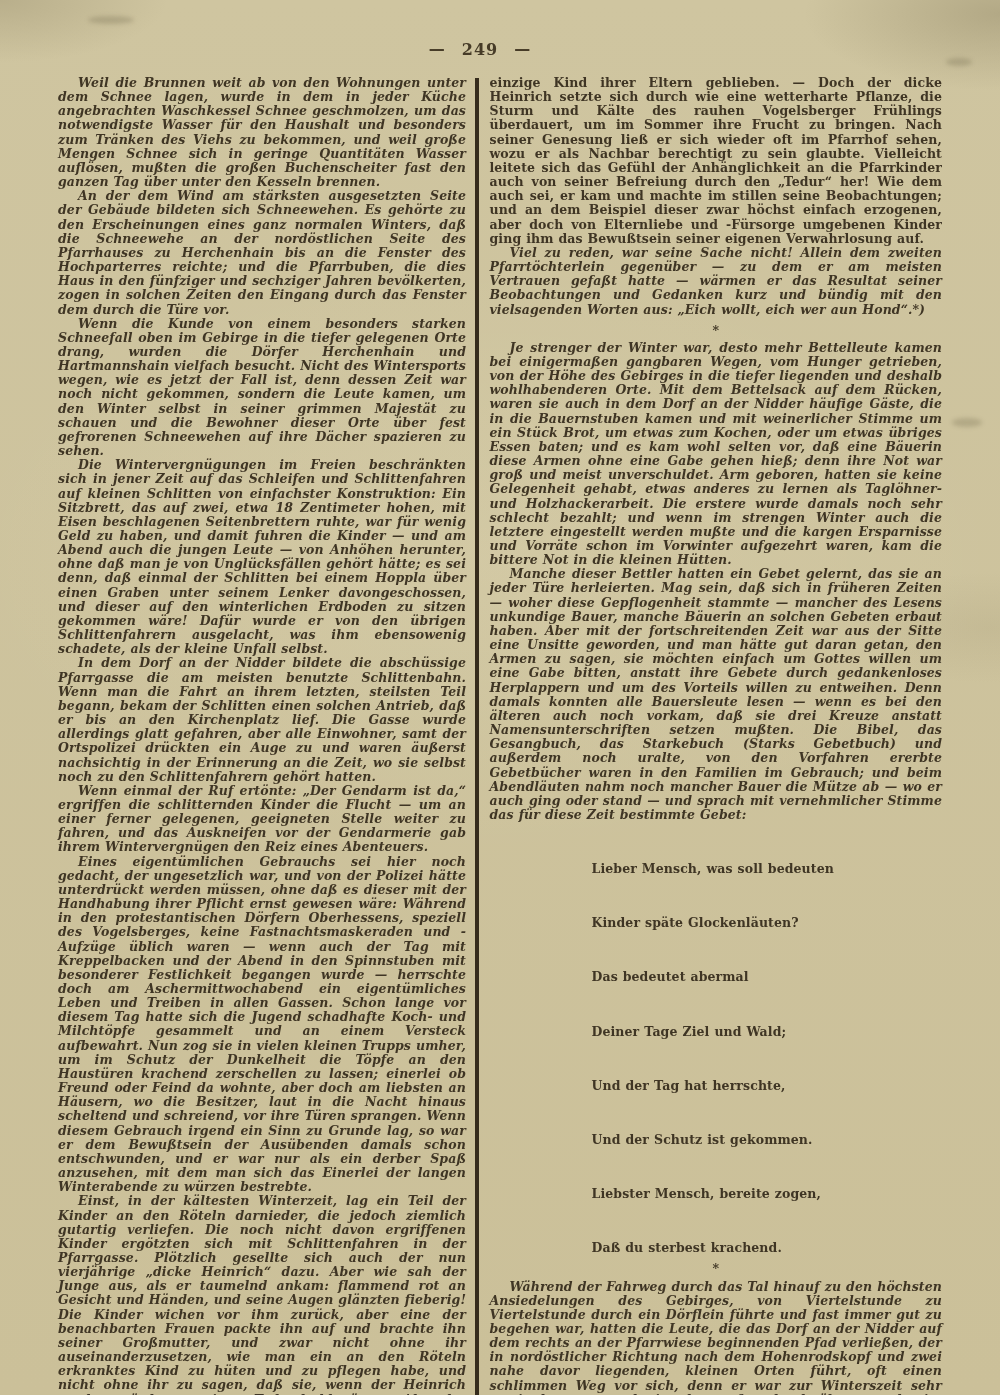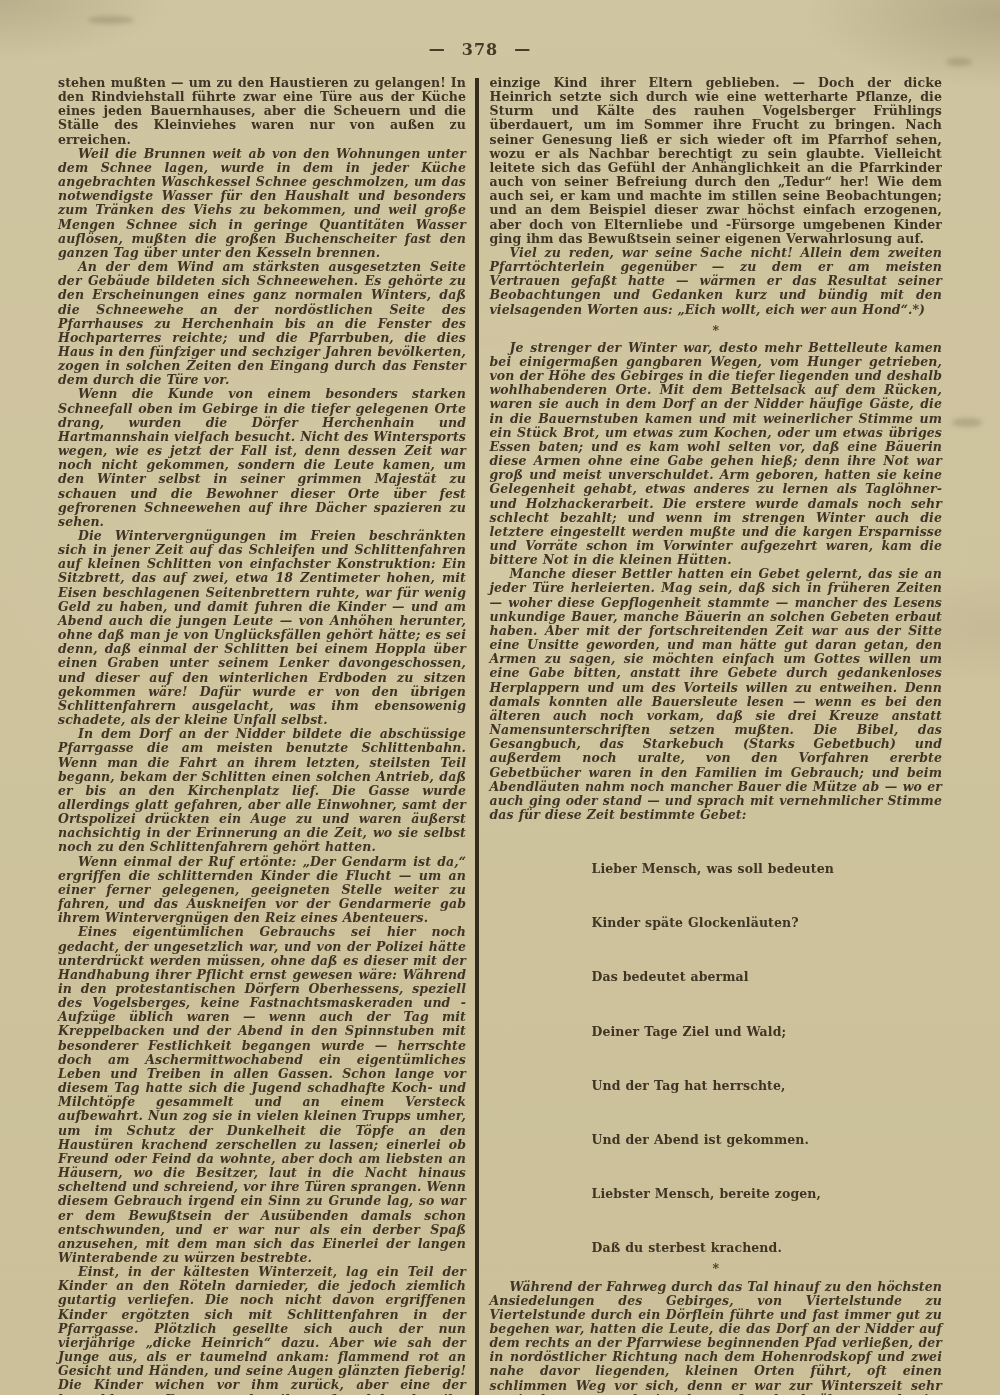--- a/index.html
+++ b/index.html
@@ -39,28 +39,27 @@
 </style>
 </head>
 <body>
 
 <div class="smudge" style="left:88px;top:16px;width:46px;height:8px;"></div>
 <div class="smudge" style="left:946px;top:58px;width:26px;height:8px;"></div>
 <div class="smudge" style="left:952px;top:418px;width:30px;height:9px;"></div>
 
 <div class="header-row">
   <span>—</span>
-  <span>378</span>
+  <span>249</span>
   <span>—</span>
 </div>
 
 <div class="columns">
 
   <div class="col col-left">
-    <p>stehen mußten — um zu den Haustieren zu gelangen! In den Rindviehstall führte zwar eine Türe aus der Küche eines jeden Bauernhauses, aber die Scheuern und die Ställe des Kleinviehes waren nur von außen zu erreichen.</p>
     <p class="ind">Weil die Brunnen weit ab von den Wohnungen unter dem Schnee lagen, wurde in dem in jeder Küche angebrachten Waschkessel Schnee geschmolzen, um das notwendigste Wasser für den Haushalt und besonders zum Tränken des Viehs zu bekommen, und weil große Mengen Schnee sich in geringe Quantitäten Wasser auflösen, mußten die großen Buchenscheiter fast den ganzen Tag über unter den Kesseln brennen.</p>
     <p class="ind">An der dem Wind am stärksten ausgesetzten Seite der Gebäude bildeten sich Schneewehen. Es gehörte zu den Erscheinungen eines ganz normalen Winters, daß die Schneewehe an der nordöstlichen Seite des Pfarrhauses zu Herchenhain bis an die Fenster des Hochparterres reichte; und die Pfarrbuben, die dies Haus in den fünfziger und sechziger Jahren bevölkerten, zogen in solchen Zeiten den Eingang durch das Fenster dem durch die Türe vor.</p>
     <p class="ind">Wenn die Kunde von einem besonders starken Schneefall oben im Gebirge in die tiefer gelegenen Orte drang, wurden die Dörfer Herchenhain und Hartmannshain vielfach besucht. Nicht des Wintersports wegen, wie es jetzt der Fall ist, denn dessen Zeit war noch nicht gekommen, sondern die Leute kamen, um den Winter selbst in seiner grimmen Majestät zu schauen und die Bewohner dieser Orte über fest gefrorenen Schneewehen auf ihre Dächer spazieren zu sehen.</p>
     <p class="ind">Die Wintervergnügungen im Freien beschränkten sich in jener Zeit auf das Schleifen und Schlittenfahren auf kleinen Schlitten von einfachster Konstruktion: Ein Sitzbrett, das auf zwei, etwa 18 Zentimeter hohen, mit Eisen beschlagenen Seitenbrettern ruhte, war für wenig Geld zu haben, und damit fuhren die Kinder — und am Abend auch die jungen Leute — von Anhöhen herunter, ohne daß man je von Unglücksfällen gehört hätte; es sei denn, daß einmal der Schlitten bei einem Hoppla über einen Graben unter seinem Lenker davongeschossen, und dieser auf den winterlichen Erdboden zu sitzen gekommen wäre! Dafür wurde er von den übrigen Schlittenfahrern ausgelacht, was ihm ebensowenig schadete, als der kleine Unfall selbst.</p>
     <p class="ind">In dem Dorf an der Nidder bildete die abschüssige Pfarrgasse die am meisten benutzte Schlittenbahn. Wenn man die Fahrt an ihrem letzten, steilsten Teil begann, bekam der Schlitten einen solchen Antrieb, daß er bis an den Kirchenplatz lief. Die Gasse wurde allerdings glatt gefahren, aber alle Einwohner, samt der Ortspolizei drückten ein Auge zu und waren äußerst nachsichtig in der Erinnerung an die Zeit, wo sie selbst noch zu den Schlittenfahrern gehört hatten.</p>
     <p class="ind">Wenn einmal der Ruf ertönte: „Der Gendarm ist da,“ ergriffen die schlitternden Kinder die Flucht — um an einer ferner gelegenen, geeigneten Stelle weiter zu fahren, und das Auskneifen vor der Gendarmerie gab ihrem Wintervergnügen den Reiz eines Abenteuers.</p>
     <p class="ind">Eines eigentümlichen Gebrauchs sei hier noch gedacht, der ungesetzlich war, und von der Polizei hätte unterdrückt werden müssen, ohne daß es dieser mit der Handhabung ihrer Pflicht ernst gewesen wäre: Während in den protestantischen Dörfern Oberhessens, speziell des Vogelsberges, keine Fastnachtsmaskeraden und -Aufzüge üblich waren — wenn auch der Tag mit Kreppelbacken und der Abend in den Spinnstuben mit besonderer Festlichkeit begangen wurde — herrschte doch am Aschermittwochabend ein eigentümliches Leben und Treiben in allen Gassen. Schon lange vor diesem Tag hatte sich die Jugend schadhafte Koch- und Milchtöpfe gesammelt und an einem Versteck aufbewahrt. Nun zog sie in vielen kleinen Trupps umher, um im Schutz der Dunkelheit die Töpfe an den Haustüren krachend zerschellen zu lassen; einerlei ob Freund oder Feind da wohnte, aber doch am liebsten an Häusern, wo die Besitzer, laut in die Nacht hinaus scheltend und schreiend, vor ihre Türen sprangen. Wenn diesem Gebrauch irgend ein Sinn zu Grunde lag, so war er dem Bewußtsein der Ausübenden damals schon entschwunden, und er war nur als ein derber Spaß anzusehen, mit dem man sich das Einerlei der langen Winterabende zu würzen bestrebte.</p>
     <p class="ind">Einst, in der kältesten Winterzeit, lag ein Teil der Kinder an den Röteln darnieder, die jedoch ziemlich gutartig verliefen. Die noch nicht davon ergriffenen Kinder ergötzten sich mit Schlittenfahren in der Pfarrgasse. Plötzlich gesellte sich auch der nun vierjährige „dicke Heinrich“ dazu. Aber wie sah der Junge aus, als er taumelnd ankam: flammend rot an Gesicht und Händen, und seine Augen glänzten fieberig! Die Kinder wichen vor ihm zurück, aber eine der benachbarten Frauen packte ihn auf und brachte ihn seiner Großmutter, und zwar nicht ohne ihr auseinanderzusetzen, wie man ein an den Röteln erkranktes Kind zu hüten und zu pflegen habe, und nicht ohne ihr zu sagen, daß sie, wenn der Heinrich sterben würde, an seinem Tod schuld wäre —. Aber der Heinrich starb nicht! Er schien gefeit gegen alle Fährlichkeiten des Lebens. — Während die Kindersterblichkeit zu jener Zeit im allgemeinen noch groß war, blieb grade das am wenigsten geliebte Kind der Armut und Sünde am Leben. Das viel besser verpflegte Söhnchen der Maurersleute in der Hütte links war bald nach seiner Geburt wieder gestorben, und die Grit ist das</p>
   </div>
 
@@ -71,21 +70,21 @@
     <p class="ind">Viel zu reden, war seine Sache nicht! Allein dem zweiten Pfarrtöchterlein gegenüber — zu dem er am meisten Vertrauen gefaßt hatte — wärmen er das Resultat seiner Beobachtungen und Gedanken kurz und bündig mit den vielsagenden Worten aus: „Eich wollt, eich wer aun Hond“.*)</p>
     <p class="star-sep">*</p>
     <p class="ind">Je strenger der Winter war, desto mehr Bettelleute kamen bei einigermaßen gangbaren Wegen, vom Hunger getrieben, von der Höhe des Gebirges in die tiefer liegenden und deshalb wohlhabenderen Orte. Mit dem Bettelsack auf dem Rücken, waren sie auch in dem Dorf an der Nidder häufige Gäste, die in die Bauernstuben kamen und mit weinerlicher Stimme um ein Stück Brot, um etwas zum Kochen, oder um etwas übriges Essen baten; und es kam wohl selten vor, daß eine Bäuerin diese Armen ohne eine Gabe gehen hieß; denn ihre Not war groß und meist unverschuldet. Arm geboren, hatten sie keine Gelegenheit gehabt, etwas anderes zu lernen als Taglöhner- und Holzhackerarbeit. Die erstere wurde damals noch sehr schlecht bezahlt; und wenn im strengen Winter auch die letztere eingestellt werden mußte und die kargen Ersparnisse und Vorräte schon im Vorwinter aufgezehrt waren, kam die bittere Not in die kleinen Hütten.</p>
     <p class="ind">Manche dieser Bettler hatten ein Gebet gelernt, das sie an jeder Türe herleierten. Mag sein, daß sich in früheren Zeiten — woher diese Gepflogenheit stammte — mancher des Lesens unkundige Bauer, manche Bäuerin an solchen Gebeten erbaut haben. Aber mit der fortschreitenden Zeit war aus der Sitte eine Unsitte geworden, und man hätte gut daran getan, den Armen zu sagen, sie möchten einfach um Gottes willen um eine Gabe bitten, anstatt ihre Gebete durch gedankenloses Herplappern und um des Vorteils willen zu entweihen. Denn damals konnten alle Bauersleute lesen — wenn es bei den älteren auch noch vorkam, daß sie drei Kreuze anstatt Namensunterschriften setzen mußten. Die Bibel, das Gesangbuch, das Starkebuch (Starks Gebetbuch) und außerdem noch uralte, von den Vorfahren ererbte Gebetbücher waren in den Familien im Gebrauch; und beim Abendläuten nahm noch mancher Bauer die Mütze ab — wo er auch ging oder stand — und sprach mit vernehmlicher Stimme das für diese Zeit bestimmte Gebet:</p>
     <div class="poem">
       <div>Lieber Mensch, was soll bedeuten</div>
       <div>Kinder späte Glockenläuten?</div>
       <div>Das bedeutet abermal</div>
       <div>Deiner Tage Ziel und Wald;</div>
       <div>Und der Tag hat herrschte,</div>
-      <div>Und der Abend ist gekommen.</div>
+      <div>Und der Schutz ist gekommen.</div>
       <div>Liebster Mensch, bereite zogen,</div>
       <div>Daß du sterbest krachend.</div>
     </div>
     <p class="star-sep">*</p>
     <p class="ind">Während der Fahrweg durch das Tal hinauf zu den höchsten Ansiedelungen des Gebirges, von Viertelstunde zu Viertelstunde durch ein Dörflein führte und fast immer gut zu begehen war, hatten die Leute, die das Dorf an der Nidder auf dem rechts an der Pfarrwiese beginnenden Pfad verließen, der in nordöstlicher Richtung nach dem Hohenrodskopf und zwei nahe davor liegenden, kleinen Orten führt, oft einen schlimmen Weg vor sich, denn er war zur Winterszeit sehr wenig betreten und ging bergauf und -ab über verschneite oder vereiste Felder und durch einen Wald mit schlecht im Stande gehaltenen Schneisen. Dorther kamen in solchen Zeiten fast nur die Armen, die der Hunger zwang, ihre dunkeln Hütten zu verlassen. Ihrer viele, besonders Frauen, kehrten, nachdem sie sich die Bettelsäcke im Dorf hatten füllen lassen, vor dem saueren Heimweg noch in der letzten Hütte der Pfarrgasse bei den Maurersleuten ein. Um Gaben baten sie hier nicht, wohl aber um die Erlaubnis, sich am Ofen zu wärmen und auch ihre Mahlzeit da halten zu dürfen. Zu letzterem Zweck holten sie Brot aus ihren Säcken, das sie am Ofen rösteten und mit einer Speckschwarte oder Wurstfett bestrichen. Wenn die Maurersfrau etwas Kaffee übrig behalten hatte, dessen dunkle Farbe vorwiegend von gerösteten Rüben oder Zichorien herrührte, vervollständigte sie damit die Mahlzeit der Aermsten; und diese tranken begierig das aufgewärmte, heiße Getränk und fanden es nur natürlich, daß sie keinen Tropfen Milch dazu bekamen, denn sie wußten, daß die trächtigen Ziegen im Nachwinter trocken stehen, und daß die Maurersfrau dann selbst mit einem Töpfchen in der Hand zu den wohlhabenderen Bauern gehen mußte, um für Geld und gute</p>
 
   </div>
 
 </div>
 

